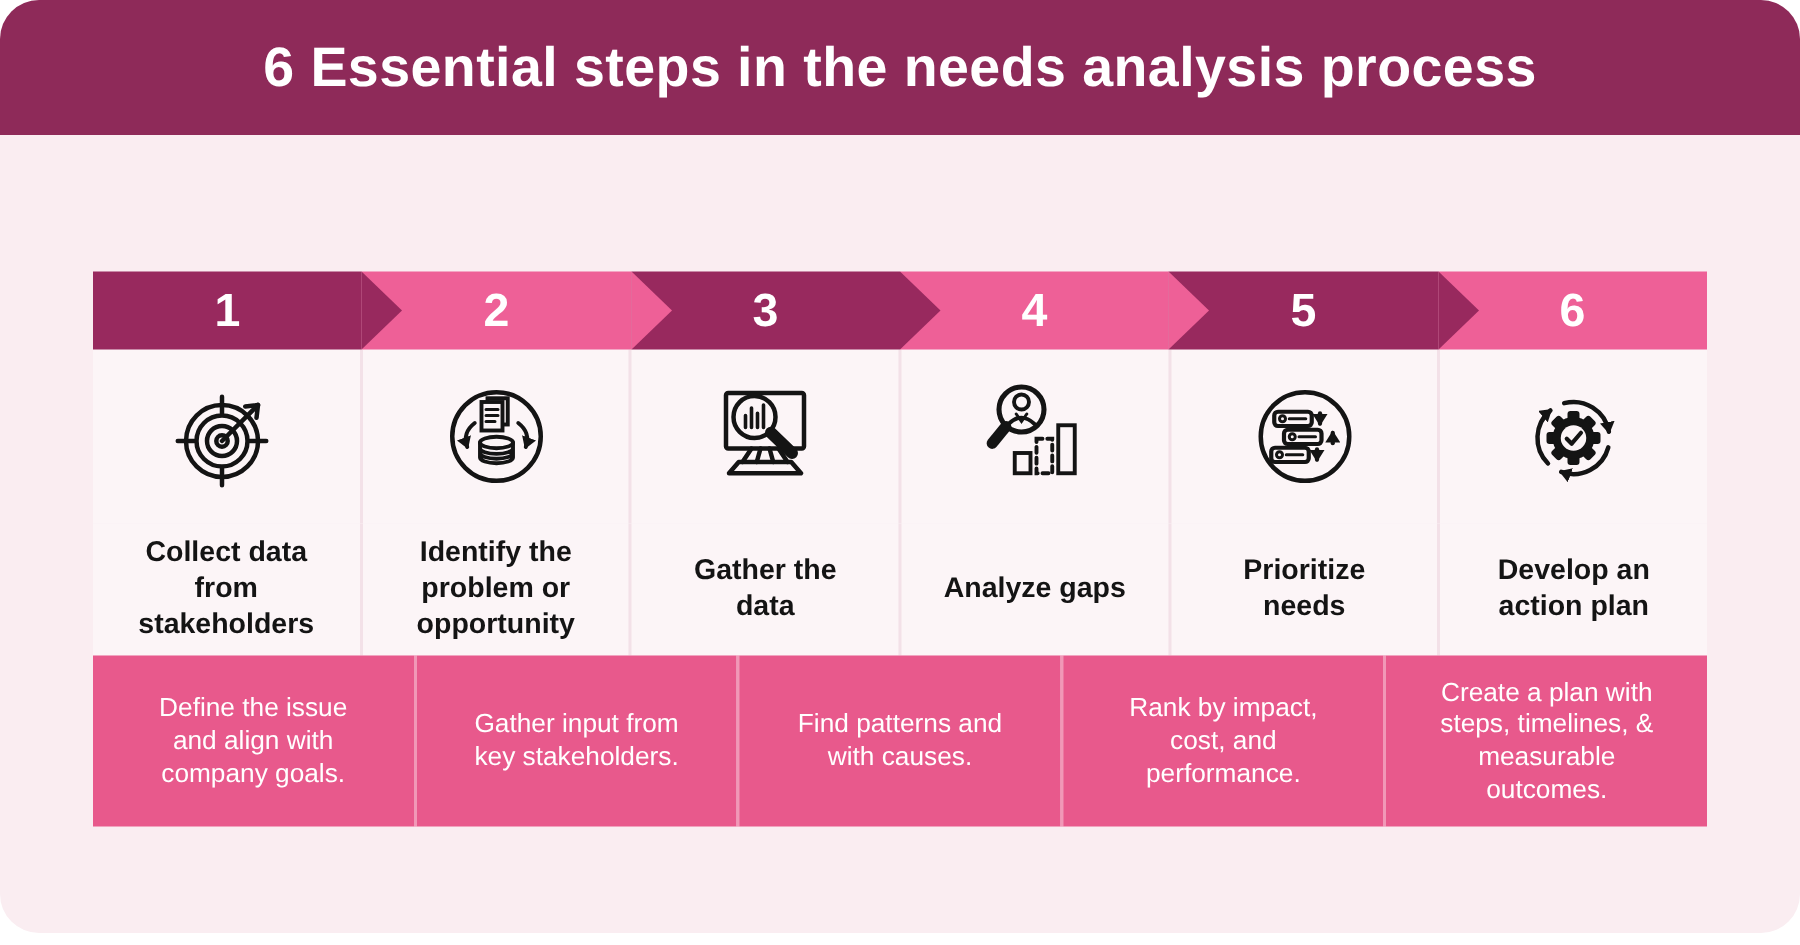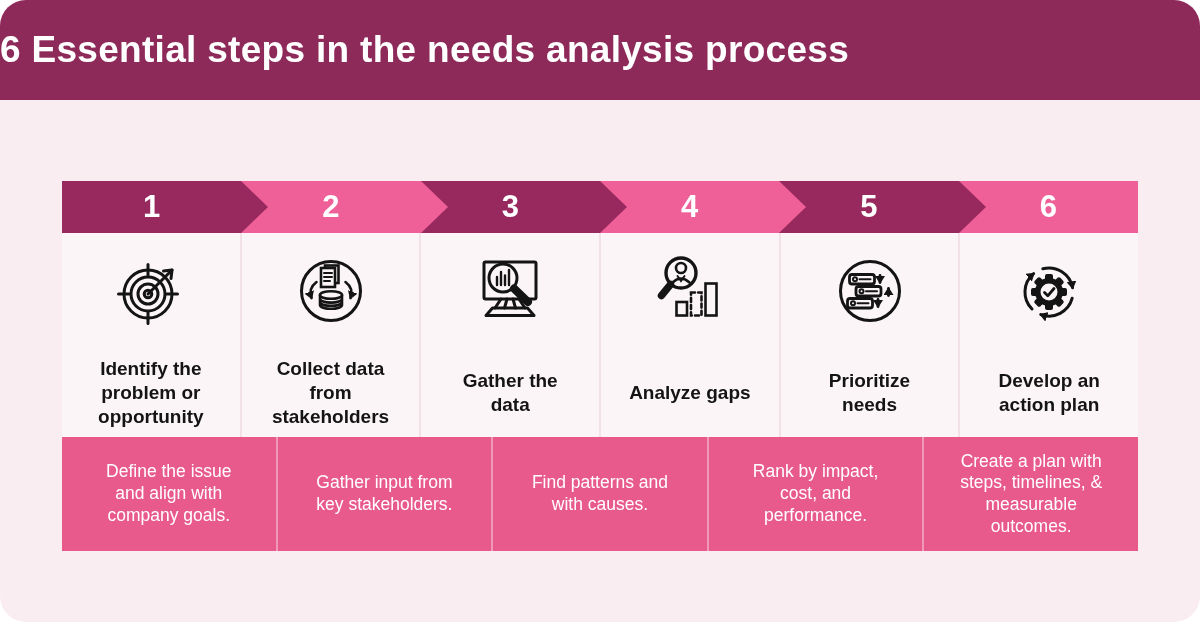--- a/index.html
+++ b/index.html
@@ -1,19 +1,19 @@
 <!DOCTYPE html>
 <html><head>
 <meta charset="utf-8">
 <style>
   html,body{margin:0;padding:0;background:#FFFFFF;width:1200px;height:630px;overflow:hidden;
     font-family:"Liberation Sans","DejaVu Sans",sans-serif;}
   .card{position:absolute;left:0;top:0;width:1200px;height:622px;background:#FAEDF1;
     border-radius:26px;overflow:hidden;}
-  .header{height:100px;background:#8E2A59;display:flex;align-items:center;justify-content:flex-start;}
+  .header{height:90px;background:#8E2A59;display:flex;align-items:center;justify-content:center;}
   .header h1{margin:0;color:#FFFFFF;font-size:37px;font-weight:700;letter-spacing:.3px;}
   .table{position:absolute;left:62px;top:181px;width:1076px;}
   
   .arrow-row{display:flex;height:52px;}
   .seg{flex:1 1 0;position:relative;display:flex;align-items:center;justify-content:center;}
   .seg .num{color:#FFFFFF;font-size:31px;font-weight:700;position:relative;z-index:2;}
   .seg.dark{background:#98295E;color:#98295E;}
   .seg.pink{background:#EE6097;color:#EE6097;}
   .seg::after{content:"";position:absolute;right:-27px;top:0;width:0;height:0;z-index:1;
     border-top:26px solid transparent;border-bottom:26px solid transparent;border-left:27px solid;}
@@ -180,24 +180,24 @@
             <path d="M29.8,13.8 A24,24 0 0 1 59.6,32.8" marker-end="url(#ah6)"></path>
             <path d="M59.2,43.2 A24,24 0 0 1 27.8,59.6" marker-end="url(#ah6)"></path>
             <path d="M19,54 A24,24 0 0 1 20.6,18.6" marker-end="url(#ah6)"></path>
           </svg>
         </span>
       </div>
     </div>
 
     <div class="row titles-row">
       <div class="cell">
+        <div class="title-text">Collect data from stakeholders</div>
+        </div>
+      <div class="cell">
         <div class="title-text">Identify the problem or opportunity</div>
-        </div>
-      <div class="cell">
-        <div class="title-text">Collect data from stakeholders</div>
         </div>
       <div class="cell">
         <div class="title-text">Gather the data</div>
         </div>
       <div class="cell">
         <div class="title-text">Analyze gaps</div>
         </div>
       <div class="cell">
         <div class="title-text">Prioritize needs</div>
         </div>

